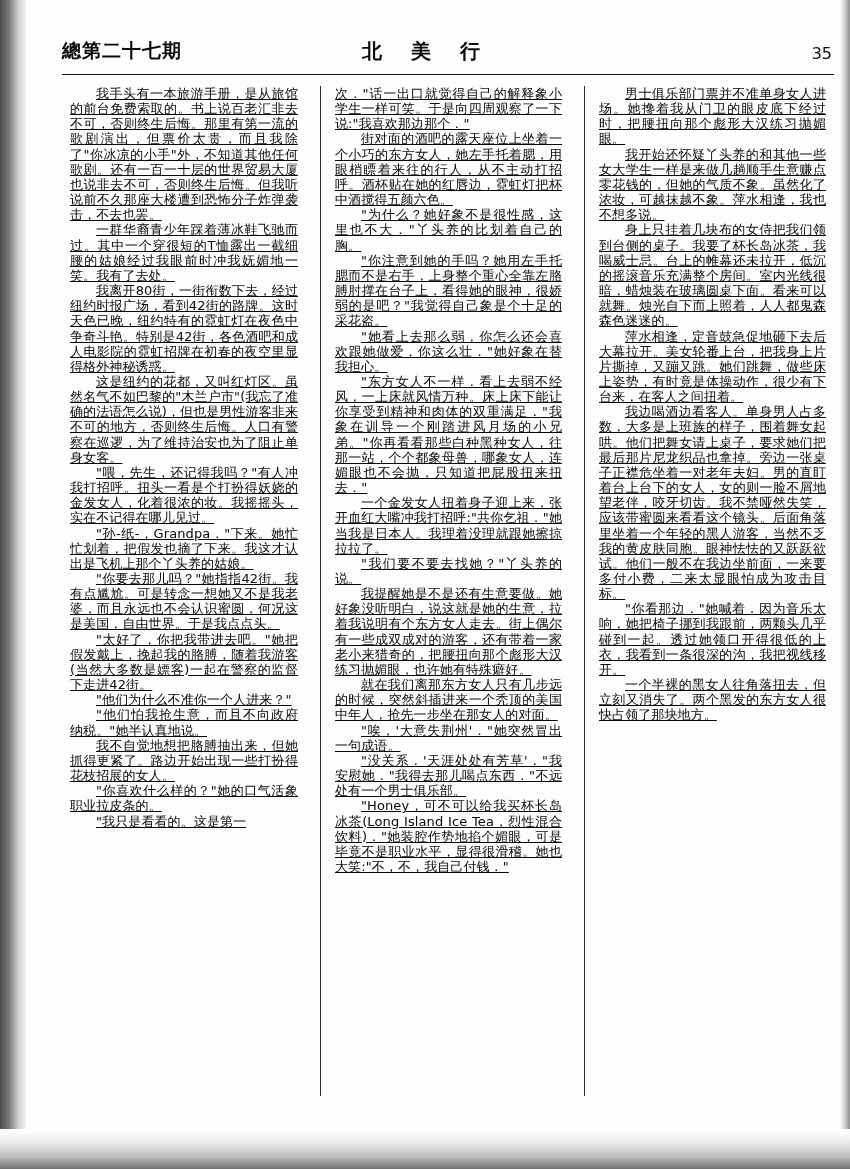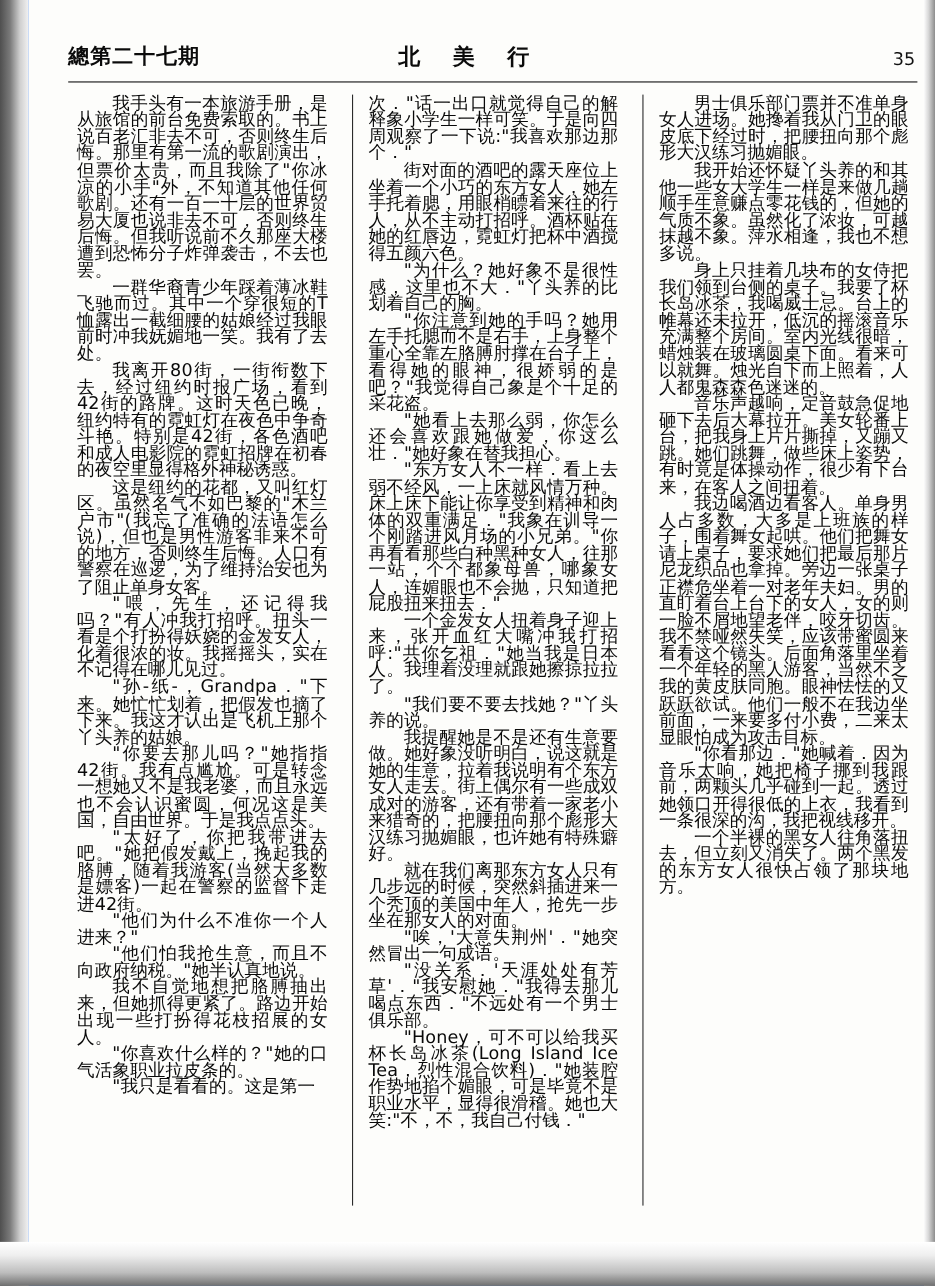--- a/index.html
+++ b/index.html
@@ -57,21 +57,21 @@
     font-family: "DejaVu Sans", sans-serif;
     font-size: 19px;
     font-weight: bold;
     letter-spacing: 1px;
     color: #0b0b0b;
     white-space: nowrap;
   }
   .hdr-title {
     position: absolute;
     left: 300px; top: 0;
-    font-family: Liberation Sans, sans-serif;
+    font-family: Liberation Serif, serif;
     font-size: 20px;
     font-weight: bold;
     letter-spacing: 12px;
     color: #0b0b0b;
     white-space: nowrap;
   }
   .hdr-page {
     position: absolute;
     right: 0; top: 6px;
     font-family: "DejaVu Sans", sans-serif;
@@ -92,25 +92,26 @@
     width: 772px;
     height: 1010px;
     display: flex;
     gap: 0;
   }
   .col {
     width: 246px;
     padding: 0 8px;
     box-sizing: border-box;
     font-family: "DejaVu Sans", sans-serif;
-    font-size: 16px;
+    font-size: 13px;
     line-height: 15.15px;
     color: #090909;
     text-align: justify;
     overflow: hidden;
+    text-decoration: underline;
   }
   .col + .col {
     border-left: 1px solid #2b2b2b;
     margin-left: 14px;
     padding-left: 14px;
     width: 252px;
   }
   .col p {
     margin: 0;
     text-indent: 2em;
@@ -165,21 +166,21 @@
         <p>就在我们离那东方女人只有几步远的时候，突然斜插进来一个秃顶的美国中年人，抢先一步坐在那女人的对面。</p>
         <p>"唉，'大意失荆州'．"她突然冒出一句成语。</p>
         <p>"没关系．'天涯处处有芳草'．"我安慰她．"我得去那儿喝点东西．"不远处有一个男士俱乐部。</p>
         <p>"Honey，可不可以给我买杯长岛冰茶(Long Island Ice Tea，烈性混合饮料)．"她装腔作势地掐个媚眼，可是毕竟不是职业水平，显得很滑稽。她也大笑:"不，不，我自己付钱．"</p>
       </div>
 
       <div class="col">
         <p>男士俱乐部门票并不准单身女人进场。她搀着我从门卫的眼皮底下经过时，把腰扭向那个彪形大汉练习抛媚眼。</p>
         <p>我开始还怀疑丫头养的和其他一些女大学生一样是来做几趟顺手生意赚点零花钱的，但她的气质不象。虽然化了浓妆，可越抹越不象。萍水相逢，我也不想多说。</p>
         <p>身上只挂着几块布的女侍把我们领到台侧的桌子。我要了杯长岛冰茶，我喝威士忌。台上的帷幕还未拉开，低沉的摇滚音乐充满整个房间。室内光线很暗，蜡烛装在玻璃圆桌下面。看来可以就舞。烛光自下而上照着，人人都鬼森森色迷迷的。</p>
-        <p>音乐声越响，定音鼓急促地砸下去后大幕拉开。美女轮番上台，把我身上片片撕掉，又蹦又跳。她们跳舞，做些床上姿势，有时竟是体操动作，很少有下台来，在客人之间扭着。</p>
+        <p>萍水相逢，定音鼓急促地砸下去后大幕拉开。美女轮番上台，把我身上片片撕掉，又蹦又跳。她们跳舞，做些床上姿势，有时竟是体操动作，很少有下台来，在客人之间扭着。</p>
         <p>我边喝酒边看客人。单身男人占多数，大多是上班族的样子，围着舞女起哄。他们把舞女请上桌子，要求她们把最后那片尼龙织品也拿掉。旁边一张桌子正襟危坐着一对老年夫妇。男的直盯着台上台下的女人，女的则一脸不屑地望老伴，咬牙切齿。我不禁哑然失笑，应该带蜜圆来看看这个镜头。后面角落里坐着一个年轻的黑人游客，当然不乏我的黄皮肤同胞。眼神怯怯的又跃跃欲试。他们一般不在我边坐前面，一来要多付小费，二来太显眼怕成为攻击目标。</p>
         <p>"你看那边．"她喊着．因为音乐太响，她把椅子挪到我跟前，两颗头几乎碰到一起。透过她领口开得很低的上衣，我看到一条很深的沟，我把视线移开。</p>
         <p>一个半裸的黑女人往角落扭去，但立刻又消失了。两个黑发的东方女人很快占领了那块地方。</p>
       </div>
 
     </div>
   </div>
   <div class="edge-right"></div>
   <div class="edge-bottom"></div>
 </div>

